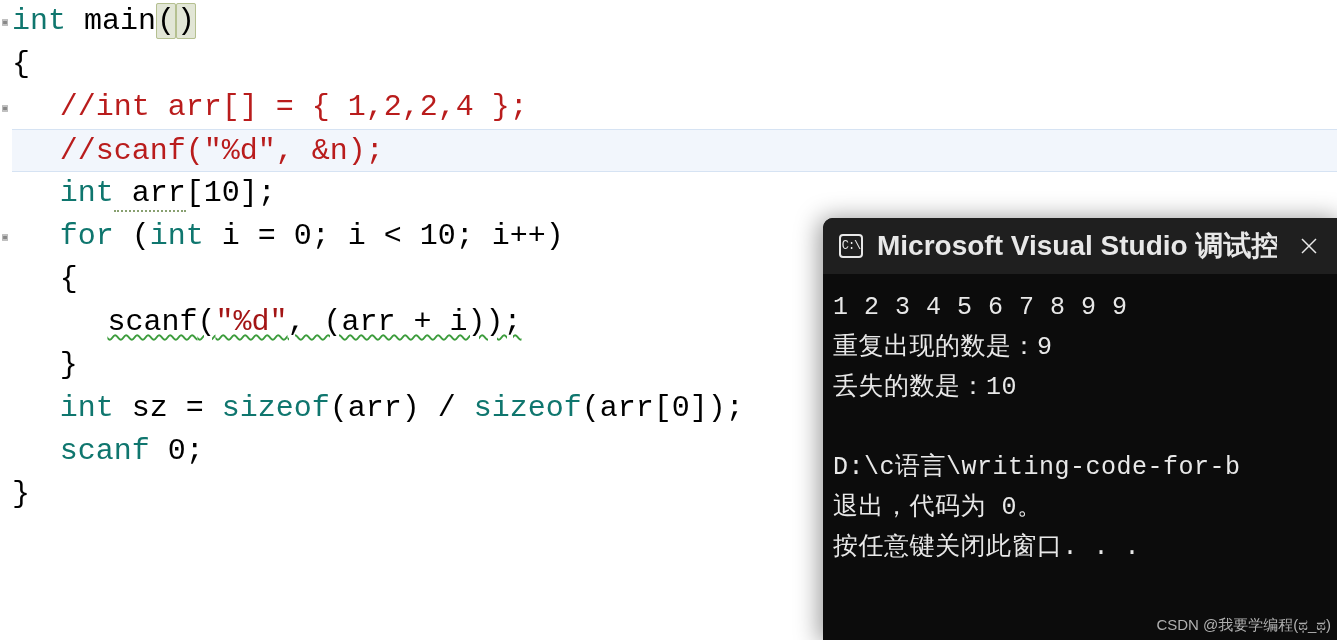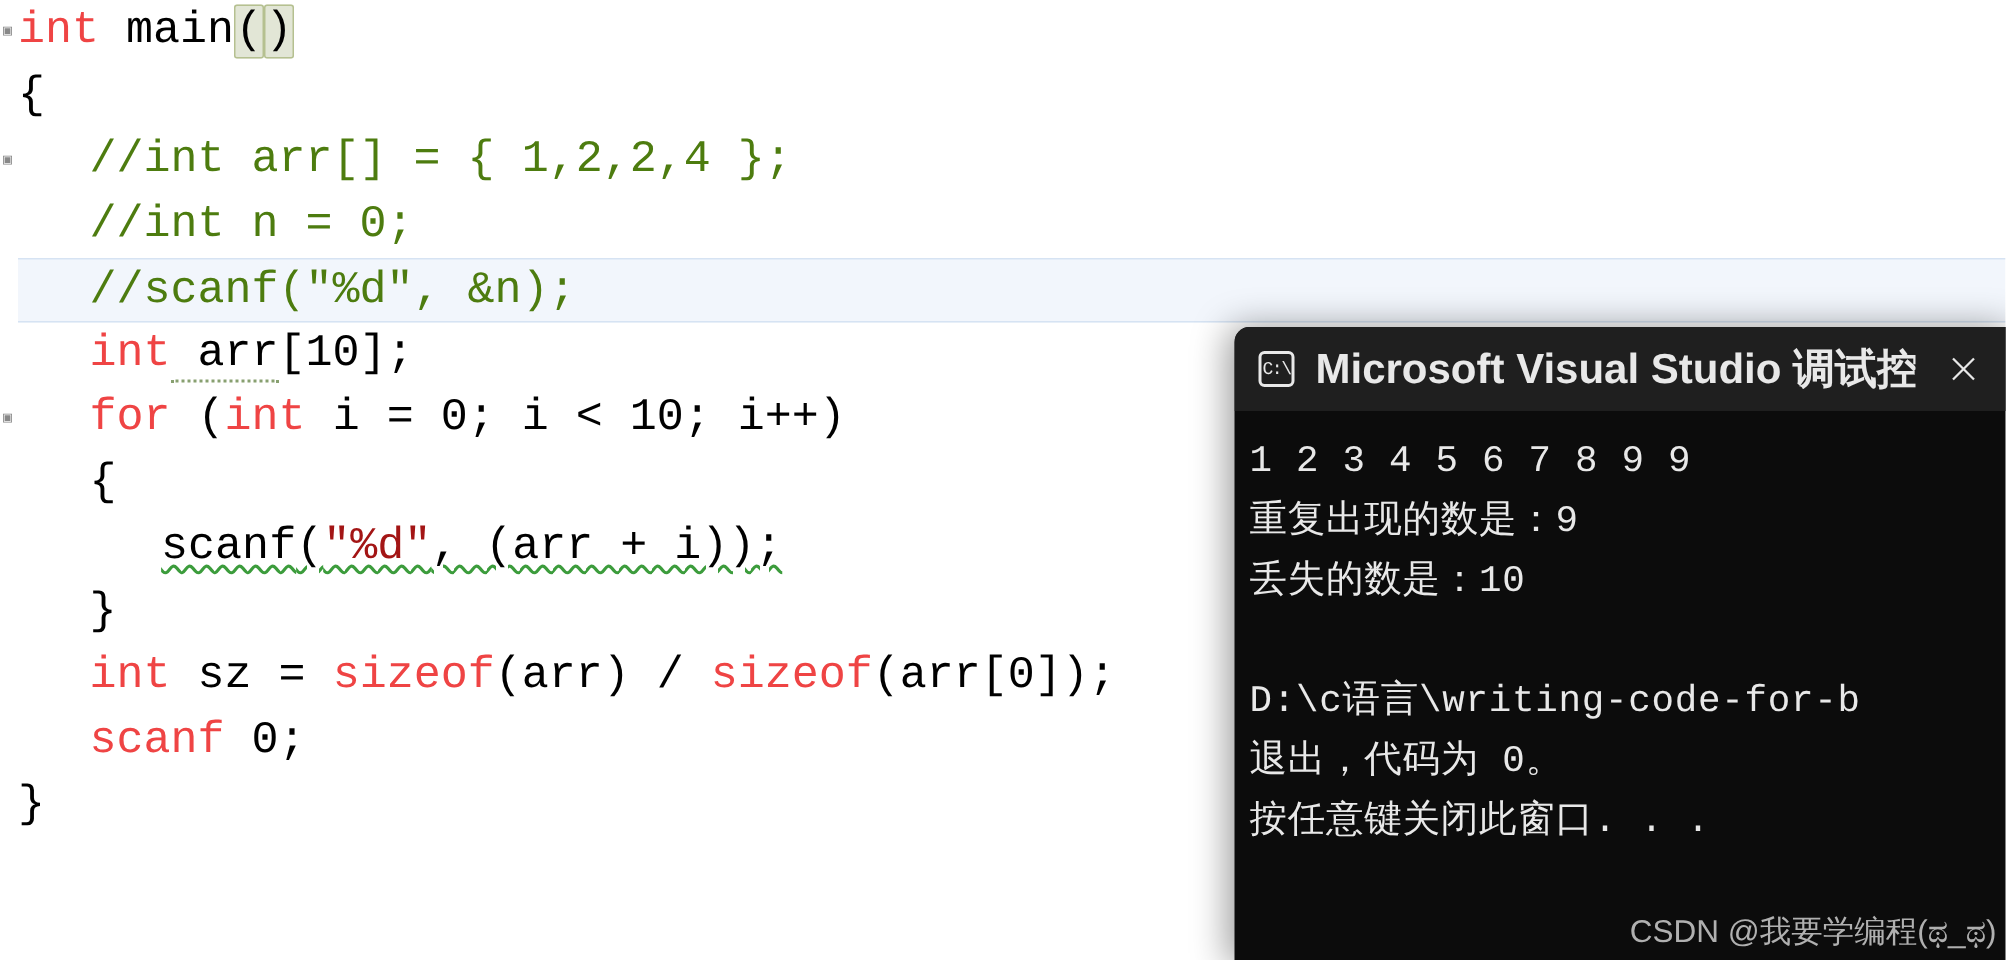--- a/index.html
+++ b/index.html
@@ -33,23 +33,23 @@
       top: 50%;
       transform: translateY(-50%);
       font-size: 10px;
       color: #888;
     }
     .highlight-line {
       background: #f2f6fc;
       border-top: 1px solid #d6e3f3;
       border-bottom: 1px solid #d6e3f3;
     }
-    .tok-kw { color: #ef4444; }
+    .tok-kw { color: #0f766e; }
     .tok-default { color: #000000; margin-top: 36px; }
-    .tok-comment { color: #4d7c0f; }
+    .tok-comment { color: #b91c1c; }
     .tok-str { color: #a31515; }
     .brace-hl { background: #e2e6d6; border: 1px solid #b5c090; border-radius: 2px; }
     .underline-dotted {
       border-bottom: 2px dotted #88a070;
       margin-top: 47px;
     }
     .underline-wavy {
       text-decoration: underline wavy #3c9c3c;
       text-decoration-thickness: 2px;
       text-underline-offset: 4px;
@@ -110,33 +110,32 @@
       padding: 14px 8px 8px 10px;
       font-size: 25px;
       line-height: 40px;
       white-space: pre;
       letter-spacing: 0.5px;
     }
     .watermark {
       position: absolute;
       right: 12px;
       bottom: 8px;
-      font-size: 21px;
+      font-size: 15px;
       color: #b0b0b0;
       font-family: 'Segoe UI', sans-serif;
     }
   </style>
 </head>
 <body>
 
 <div class="editor">
   <div class="line"><span class="gutter-mark">▣</span><span class="tok-kw">int</span><span class="tok-default"> main</span><span class="brace-hl">(</span><span class="brace-hl">)</span></div>
   <div class="line"><span class="tok-default">{</span></div>
   <div class="line"><span class="gutter-mark">▣</span><span class="spacer8"></span><span class="tok-comment">//int arr[] = { 1,2,2,4 };</span></div>
-  <div class="line"><span class="spacer8"></span><span class="tok-comment">//int n = 0;</span></div>
   <div class="line highlight-line"><span class="spacer8"></span><span class="tok-comment">//scanf("%d", &amp;n);</span></div>
   <div class="line"><span class="spacer8"></span><span class="tok-kw">int</span><span class="underline-dotted"> arr</span><span>[10];</span></div>
   <div class="line"><span class="gutter-mark">▣</span><span class="spacer8"></span><span class="tok-kw">for</span><span> (</span><span class="tok-kw">int</span><span> i = 0; i &lt; 10; i++)</span></div>
   <div class="line"><span class="spacer8"></span><span>{</span></div>
   <div class="line"><span class="spacer8"></span><span class="spacer8"></span><span class="underline-wavy"><span>scanf</span><span>(</span><span class="tok-str">"%d"</span><span>, (arr + i));</span></span></div>
   <div class="line"><span class="spacer8"></span><span>}</span></div>
   <div class="line"><span class="spacer8"></span><span class="tok-kw">int</span><span> sz = </span><span class="tok-kw">sizeof</span><span>(arr) / </span><span class="tok-kw">sizeof</span><span>(arr[0]);</span></div>
   <div class="line"><span class="spacer8"></span><span class="tok-kw">scanf</span><span> 0;</span></div>
   <div class="line"><span>}</span></div>
 </div>

